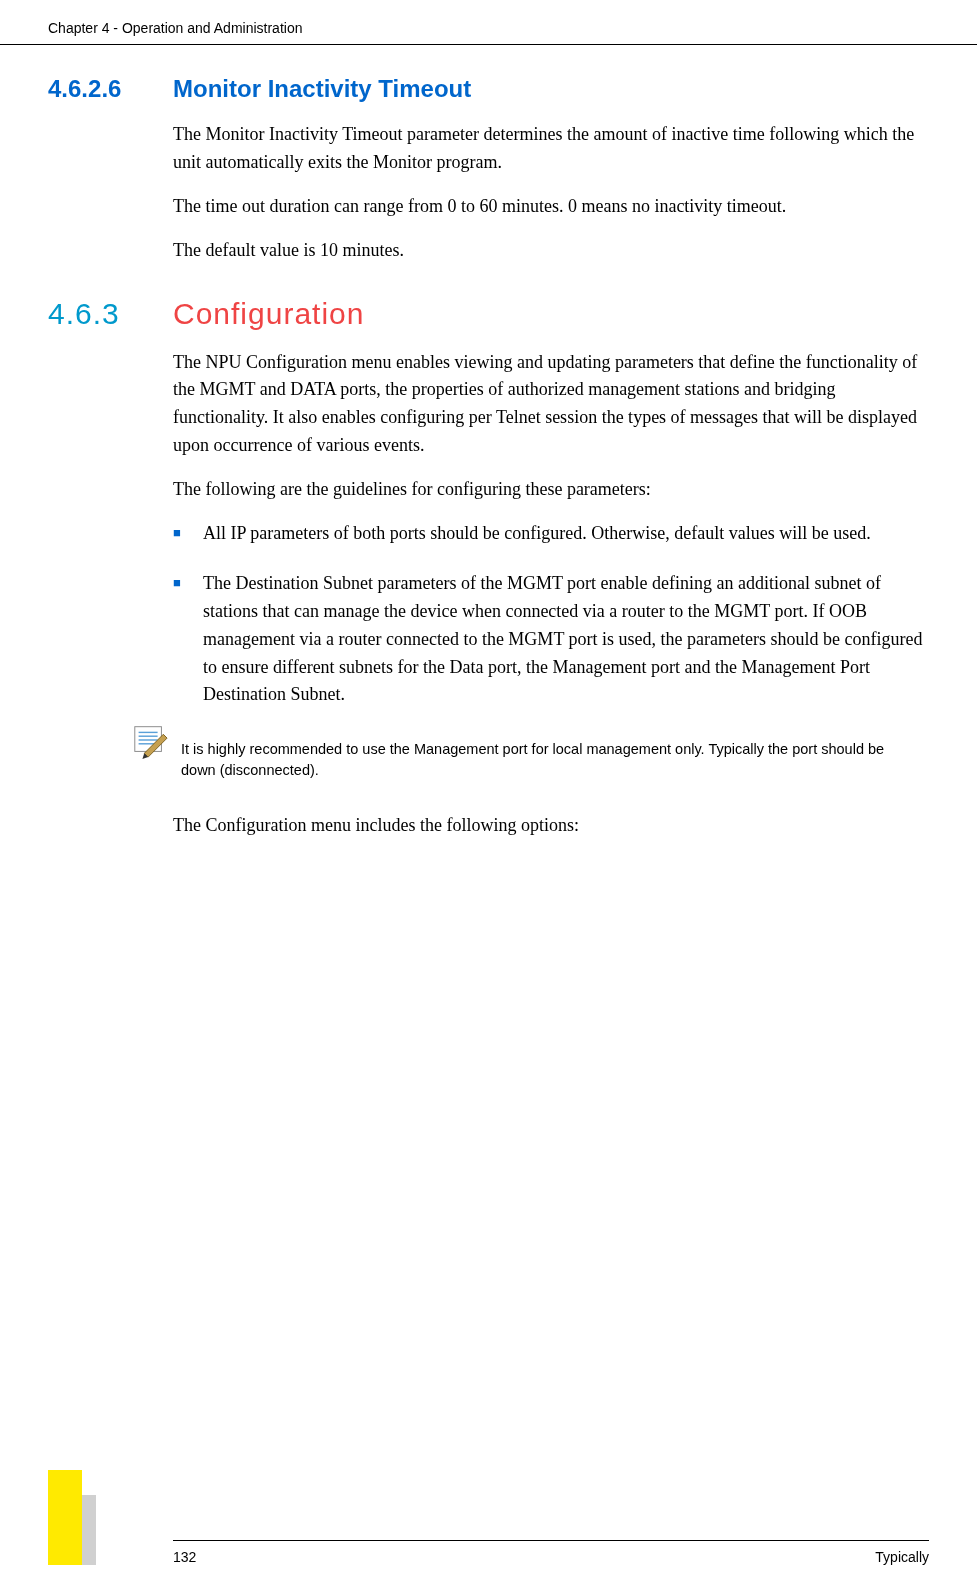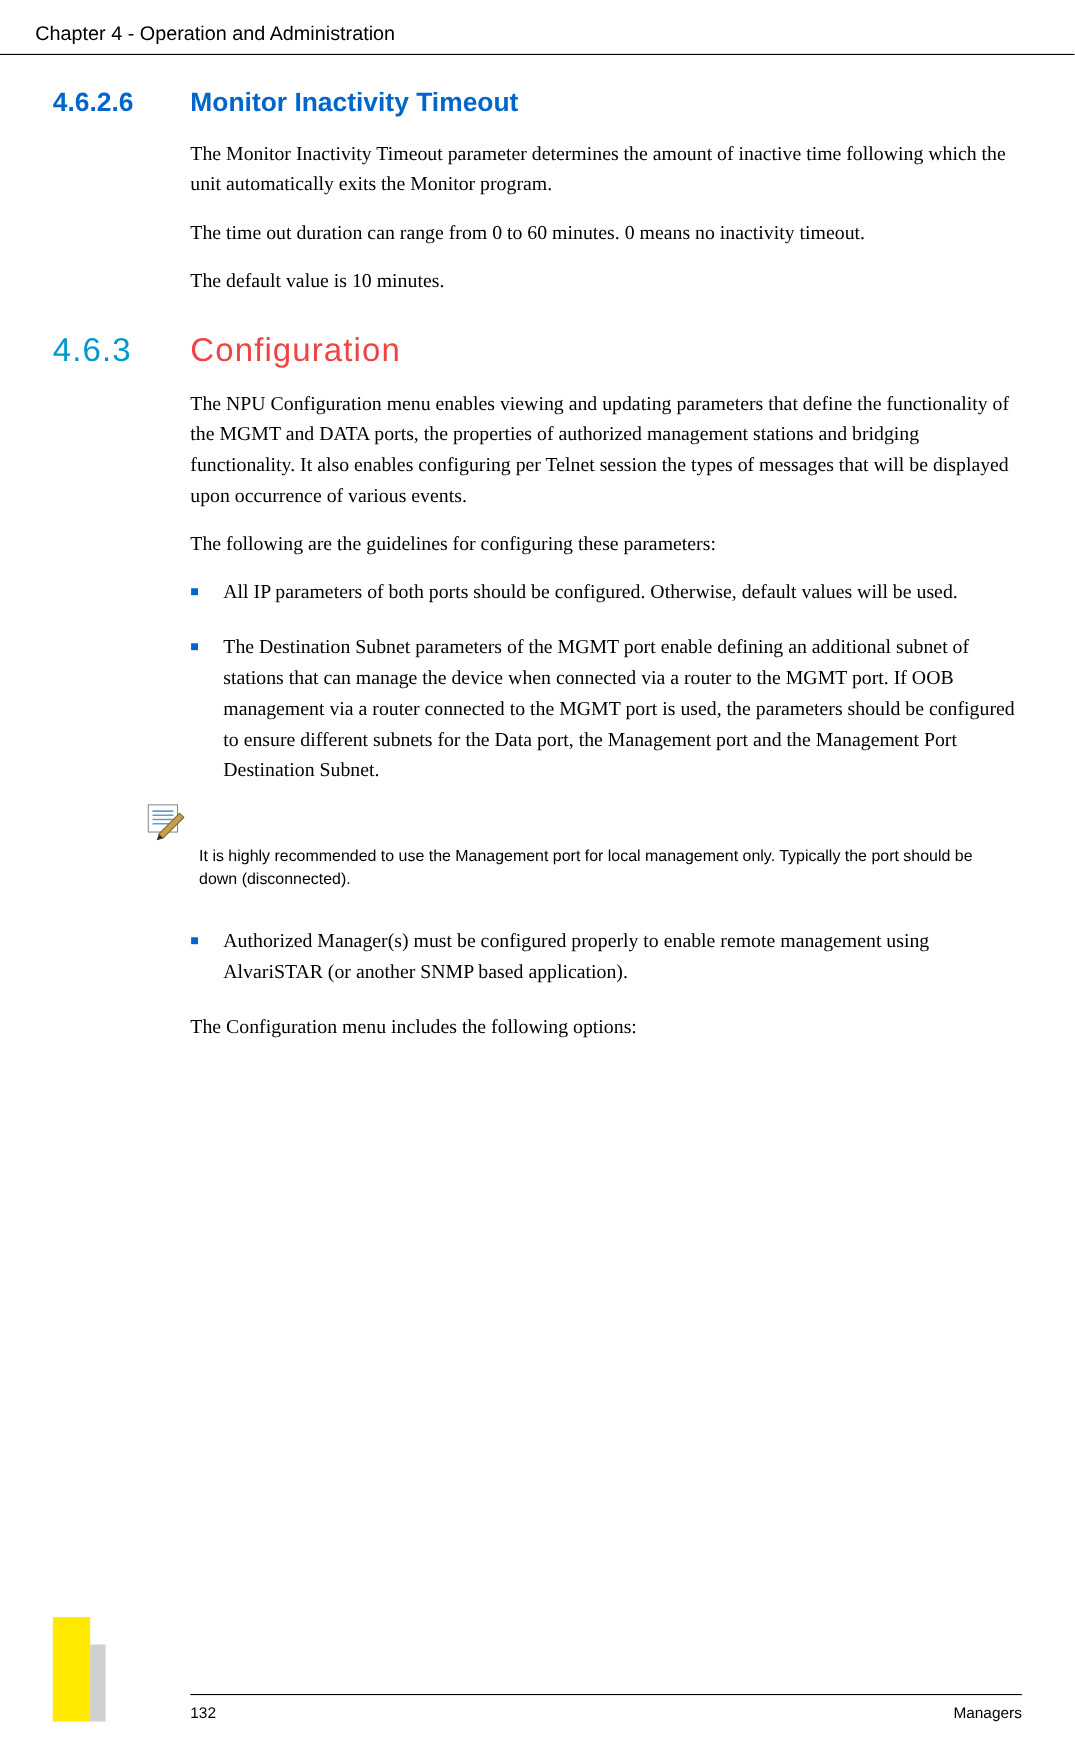--- a/index.html
+++ b/index.html
@@ -11,24 +11,24 @@
       font-family: Georgia, 'Times New Roman', serif;
       background: #fff;
       color: #000;
       width: 977px;
       margin: 0 auto;
       padding: 0;
       position: relative;
       height: 1595px;
     }
     .header {
-      padding: 20px 48px 8px 32px;
+      padding: 20px 48px 8px 48px;
       border-bottom: 1px solid #000;
       font-family: Arial, Helvetica, sans-serif;
-      font-size: 18px;
+      font-size: 14px;
     }
     .content {
       padding: 30px 48px 0 48px;
     }
     .section-4626 {
       margin-bottom: 32px;
     }
     .heading-row {
       display: flex;
       align-items: baseline;
@@ -99,21 +99,20 @@
       background: #e8e8e8;
       padding: 8px 12px;
       font-family: Arial, Helvetica, sans-serif;
       font-weight: bold;
       font-size: 15px;
     }
     .note-body {
       display: flex;
       align-items: flex-start;
       padding: 8px 0 8px 0;
-      flex-direction: column;
     }
     .note-icon {
       width: 38px;
       flex-shrink: 0;
       margin-left: -42px;
       margin-right: 4px;
       margin-top: -18px;
     }
     .note-icon svg {
       width: 38px;
@@ -201,30 +200,27 @@
             <line x1="8" y1="20" x2="28" y2="20" stroke="#5aa0d8" stroke-width="1.5"></line>
             <line x1="8" y1="24" x2="28" y2="24" stroke="#5aa0d8" stroke-width="1.5"></line>
             <polygon points="14,34 34,14 38,18 18,38" fill="#c5a050" stroke="#7a6020" stroke-width="1"></polygon>
             <polygon points="14,34 18,38 12,40" fill="#333"></polygon>
           </svg>
         </div>
         <div class="note-text">It is highly recommended to use the Management port for local management only. Typically the port should be down (disconnected).</div>
       </div>
     </div>
 
-    <ul class="bullet-list">
-      <li class="bullet-item">Authorized Manager(s) must be configured properly to enable remote management using AlvariSTAR (or another SNMP based application).</li>
-    </ul>
 
     <p class="body-text">The Configuration menu includes the following options:</p>
 
   </div>
 
 </div>
 
 <div class="footer">
   <div class="yellow-bar"></div>
   <div class="gray-bar"></div>
   <div class="footer-line">
     <span>132</span>
-    <span>Managers</span>
+    <span>Typically</span>
   </div>
 </div>
 
 </body></html>

